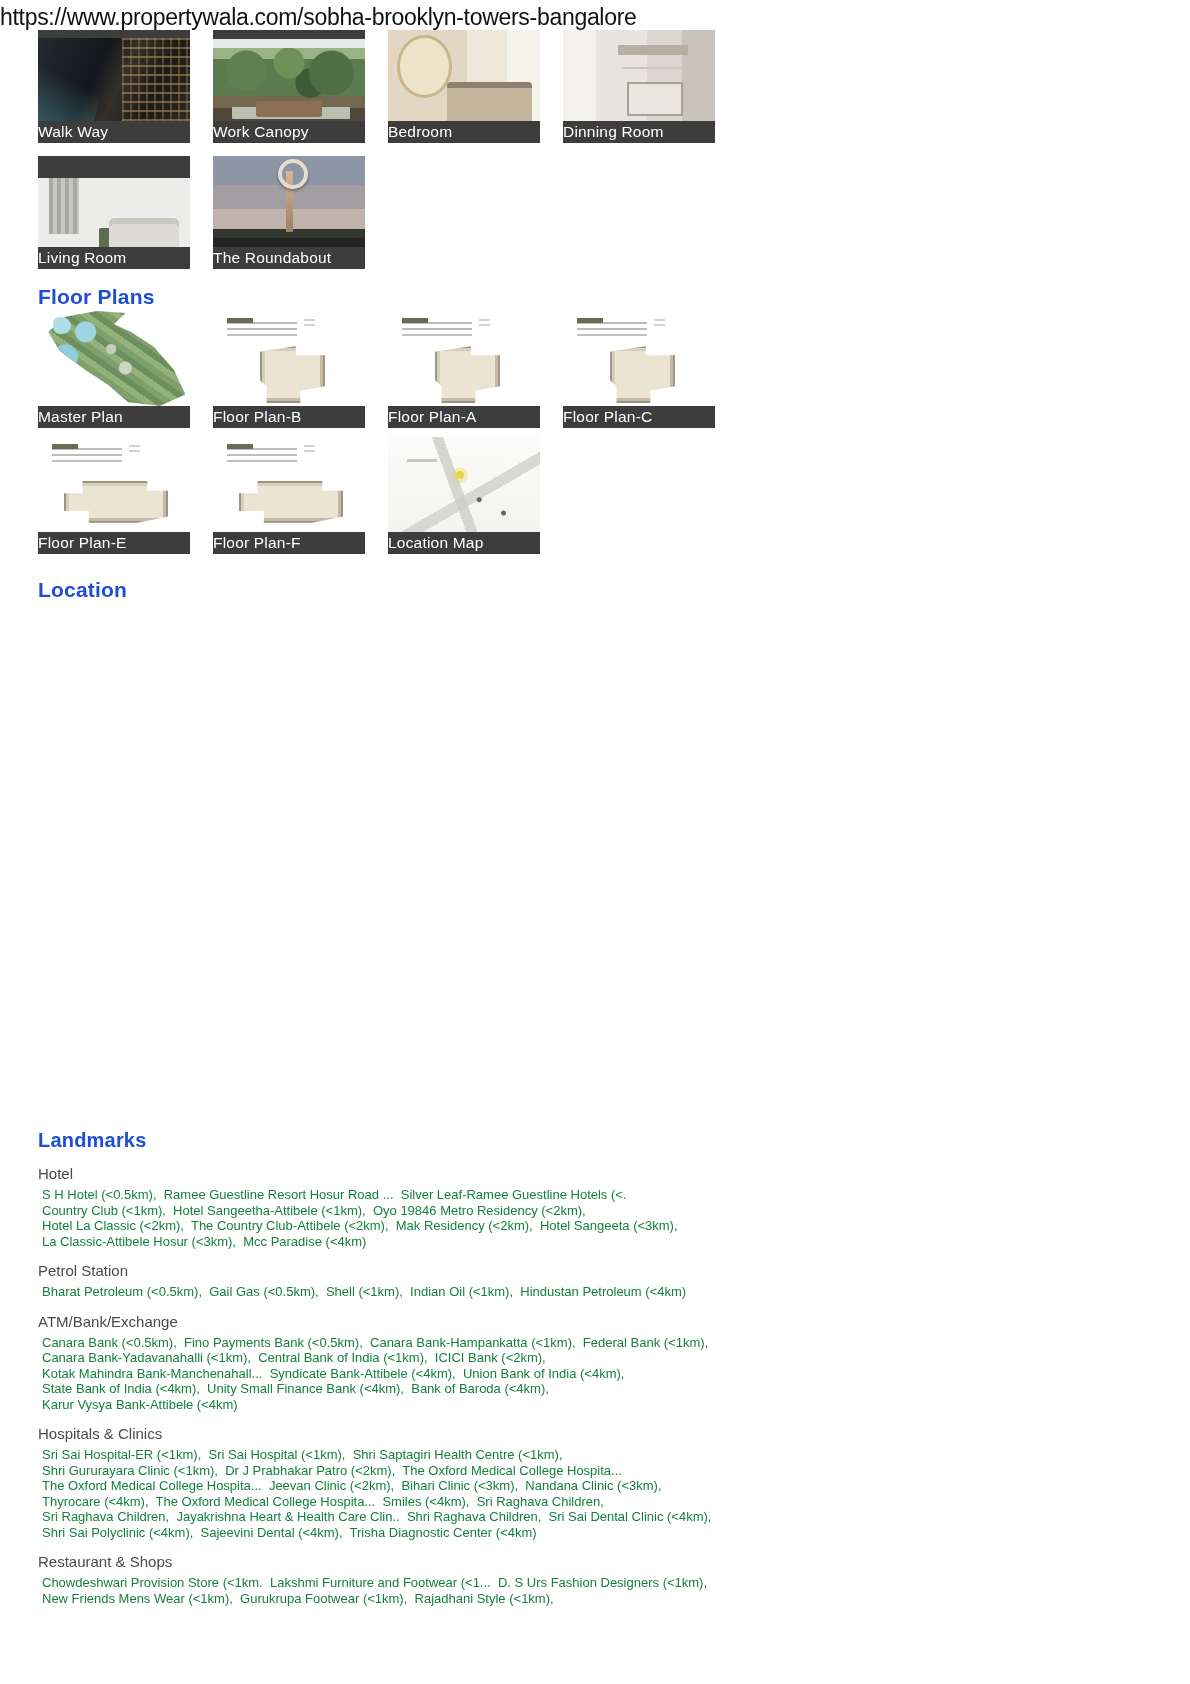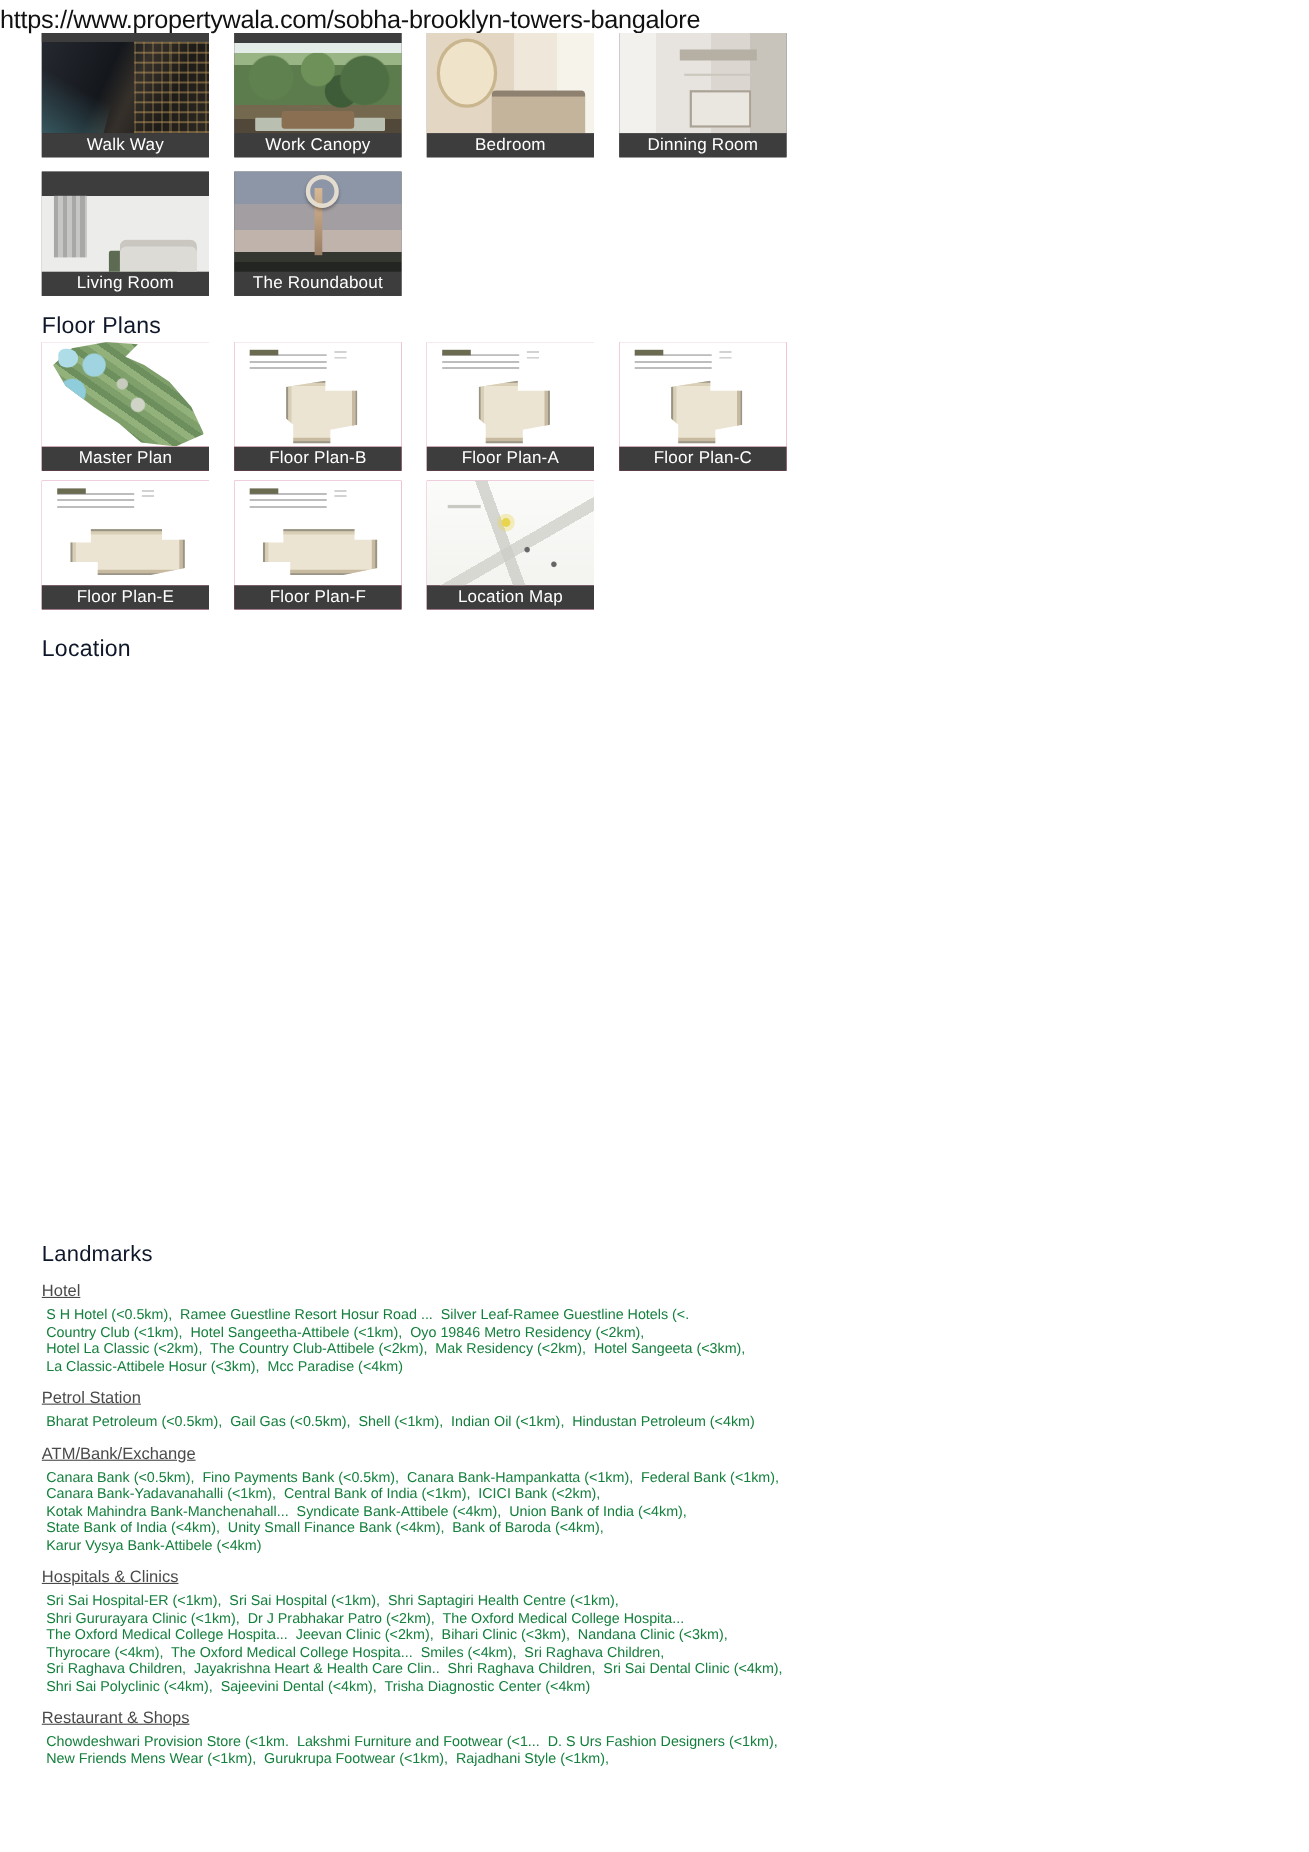--- a/index.html
+++ b/index.html
@@ -8,28 +8,28 @@
 
   .url-bar { height:30px; padding:4px 104px 0 0; font-size:23px; color:#111; letter-spacing:-.3px; }
 
   .grid { margin-left:38px; width:680px; display:flex; flex-wrap:wrap; gap:13px 23px; }
   .grid.plans { gap:9px 23px; }
 
   .tile { width:152px; background:#3d3d3d; display:flex; flex-direction:column; cursor:pointer; }
   .plans .tile { background:#be185d; }
   .tile .art { height:91px; position:relative; overflow:hidden; }
   .plans .tile .art { height:95px; }
-  .tile .cap { height:22px; line-height:22px; background:#3d3d3d; color:#fff; font-size:15.5px; text-align:center; letter-spacing:.2px; white-space:nowrap; overflow:hidden; }
-
-  h2.sec { margin:16px 12px 2px 38px; font-size:21px; font-weight:400; color:#0f172a; letter-spacing:.2px; }
+  .tile .cap { height:22px; line-height:22px; background:#3d3d3d; color:#fff; font-size:15.5px; text-align:left; letter-spacing:.2px; white-space:nowrap; overflow:hidden; }
+
+  h2.sec { margin:16px 12px 2px 38px; font-size:21px; font-weight:700; color:#1d4ed8; letter-spacing:.2px; }
   h2.sec.location { margin-top:24px; }
   h2.sec.landmarks { margin-top:20px; font-size:20px; }
   .map-area { height:505px; background:#fff; }
 
-  .cat-title { margin:13px 0 5px 38px; font-size:15px; font-weight:400; color:#4a4a4a;text-decoration:underline; }
+  .cat-title { margin:13px 0 5px 38px; font-size:15px; font-weight:400; color:#4a4a4a; }
   .cat-lines { margin:0 0 0 42px; width:700px; font-size:13px; line-height:15.5px; color:#15803d; white-space:pre-wrap; }
 
   
   .art::before,.art::after { content:""; position:absolute; }
 
   .art-walkway { background:
     linear-gradient(180deg,#3d3d3d 0 9%,transparent 9%),
     linear-gradient(115deg,#262a31 0%,#14171c 40%,#35302a 55%,#1d1b18 75%,#2e2a24 100%); }
   .art-walkway::before { left:55%; top:9%; width:45%; height:91%; opacity:.8; background:
     repeating-linear-gradient(0deg,rgba(214,174,106,.55) 0 2px,transparent 2px 9px),

